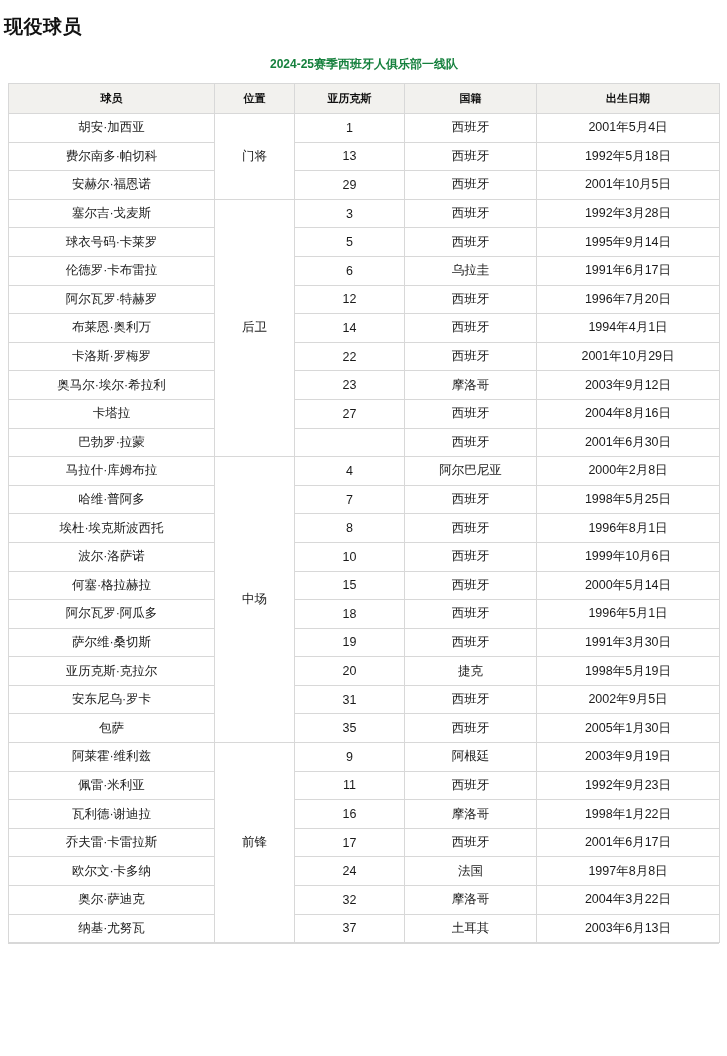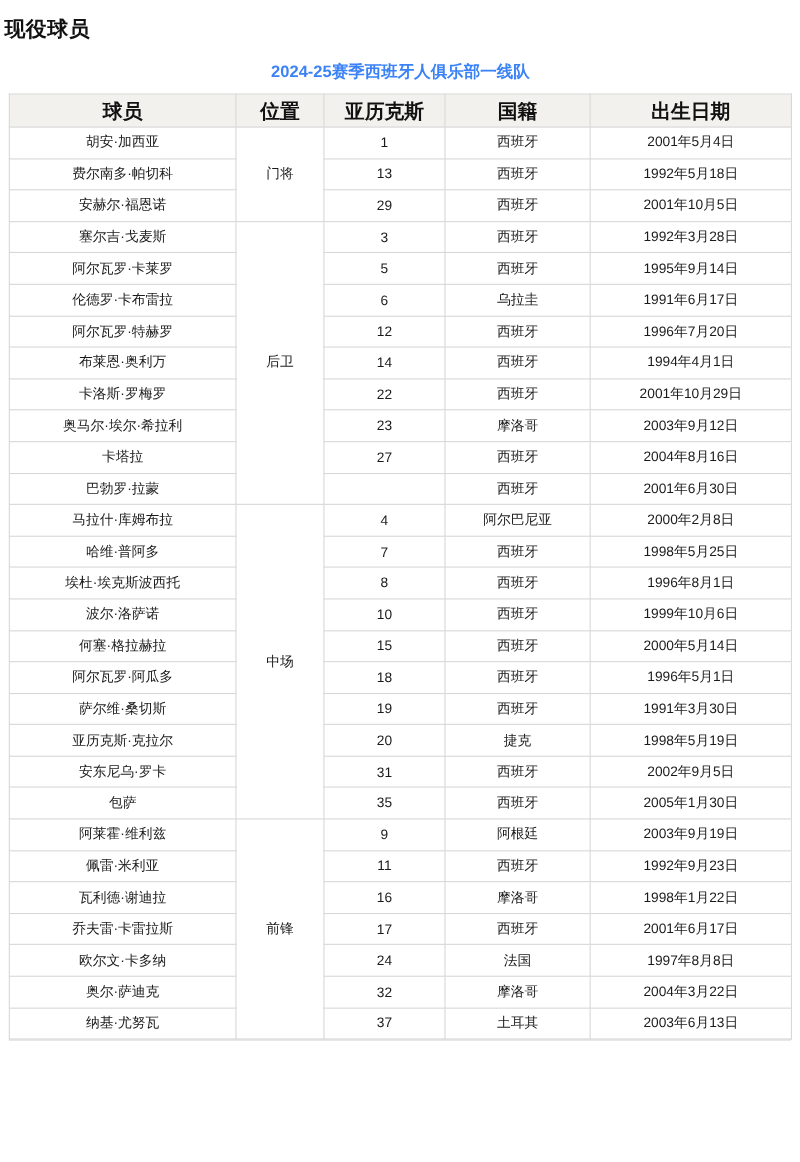--- a/index.html
+++ b/index.html
@@ -33,41 +33,41 @@
     box-sizing: border-box;
   }
   table.squad {
     width: 711px;
     border-collapse: collapse;
     table-layout: fixed;
     margin-top: 10px;
   }
   table.squad caption {
     caption-side: top;
-    font-size: 15px;
+    font-size: 12px;
     font-weight: bold;
-    color: #3b82f6;
+    color: #15803d;
     padding: 6px 0 10px 0;
     text-align: center;
   }
   table.squad th,
   table.squad td {
     border: 1px solid #d8d8d8;
     font-size: 12.5px;
     text-align: center;
     vertical-align: middle;
     height: 28.6px;
     padding: 0 2px;
     box-sizing: border-box;
   }
   table.squad thead th {
     background: #f2f1ee;
     font-weight: bold;
     height: 30px;
-    font-size: 18px;
+    font-size: 11px;
   }
   table.squad tbody td {
     background: #ffffff;
     color: #1a1a1a;
   }
   td.pos-cell {
     font-weight: normal;
   }
   col.c-player  { width: 206px; }
   col.c-pos     { width: 80px; }
@@ -127,21 +127,21 @@
             <td>2001年10月5日</td>
           </tr>
           <tr>
             <td>塞尔吉·戈麦斯</td>
             <td class="pos-cell" rowspan="9">后卫</td>
             <td>3</td>
             <td>西班牙</td>
             <td>1992年3月28日</td>
           </tr>
           <tr>
-            <td>阿尔瓦罗·卡莱罗</td>
+            <td>球衣号码·卡莱罗</td>
             <td>5</td>
             <td>西班牙</td>
             <td>1995年9月14日</td>
           </tr>
           <tr>
             <td>伦德罗·卡布雷拉</td>
             <td>6</td>
             <td>乌拉圭</td>
             <td>1991年6月17日</td>
           </tr>

